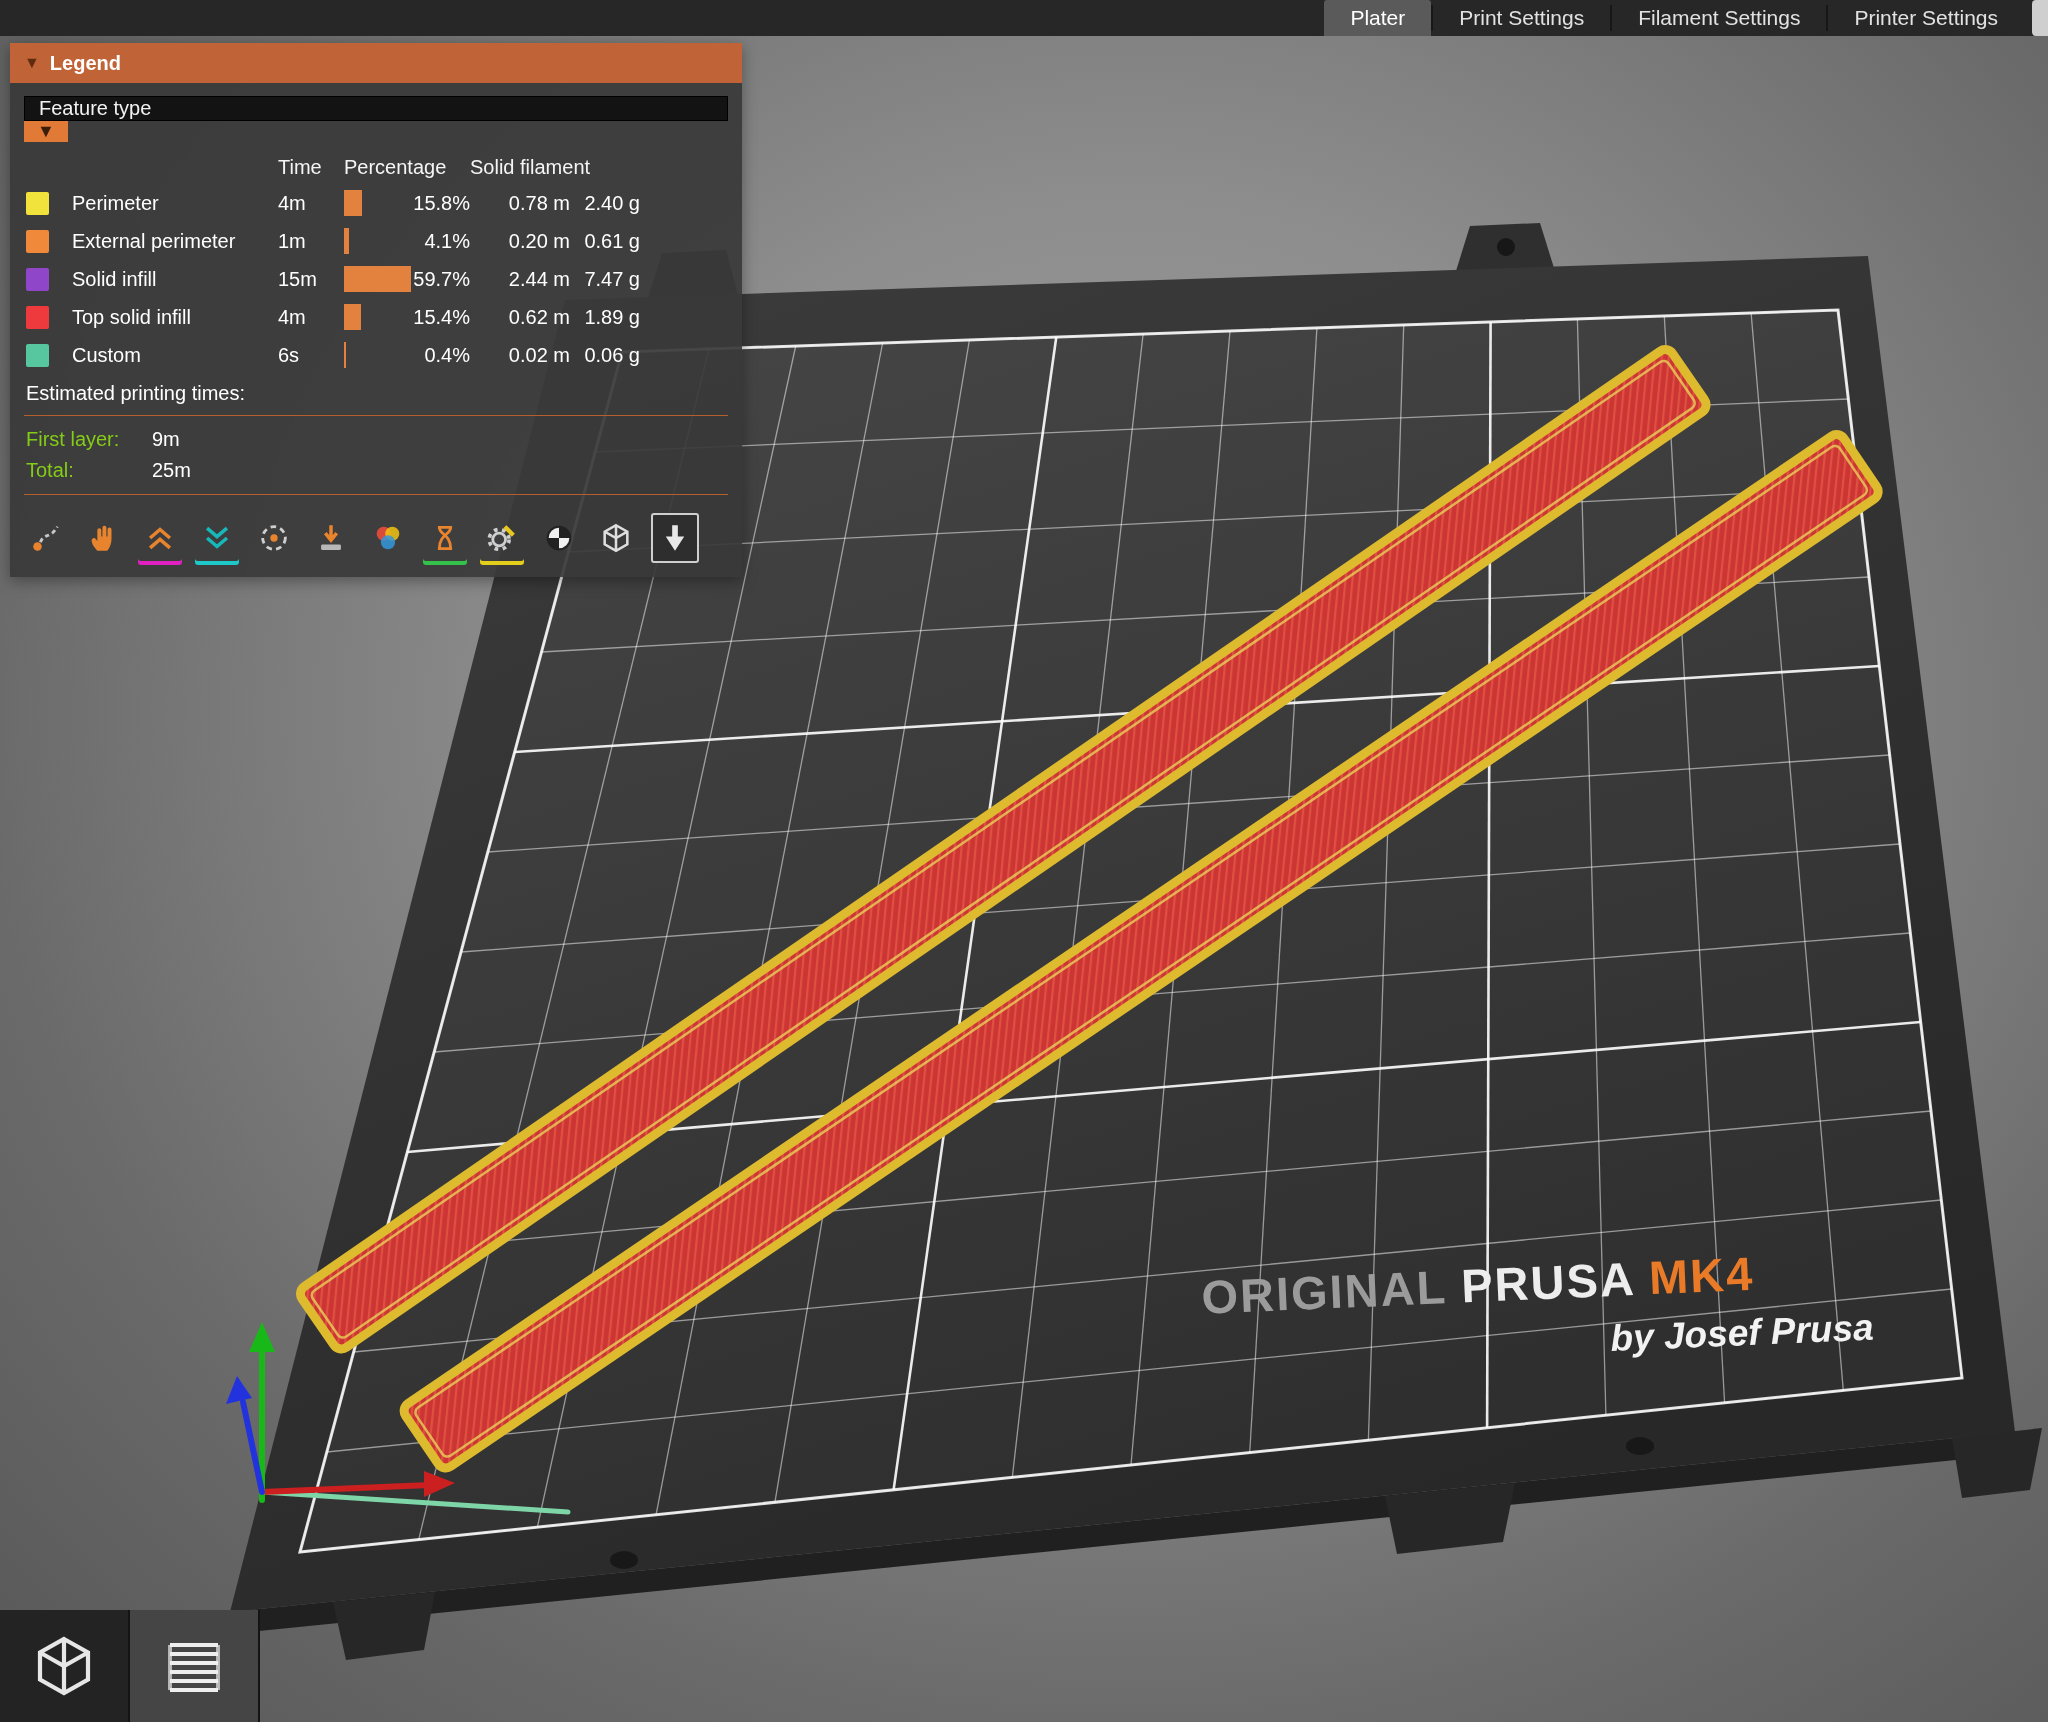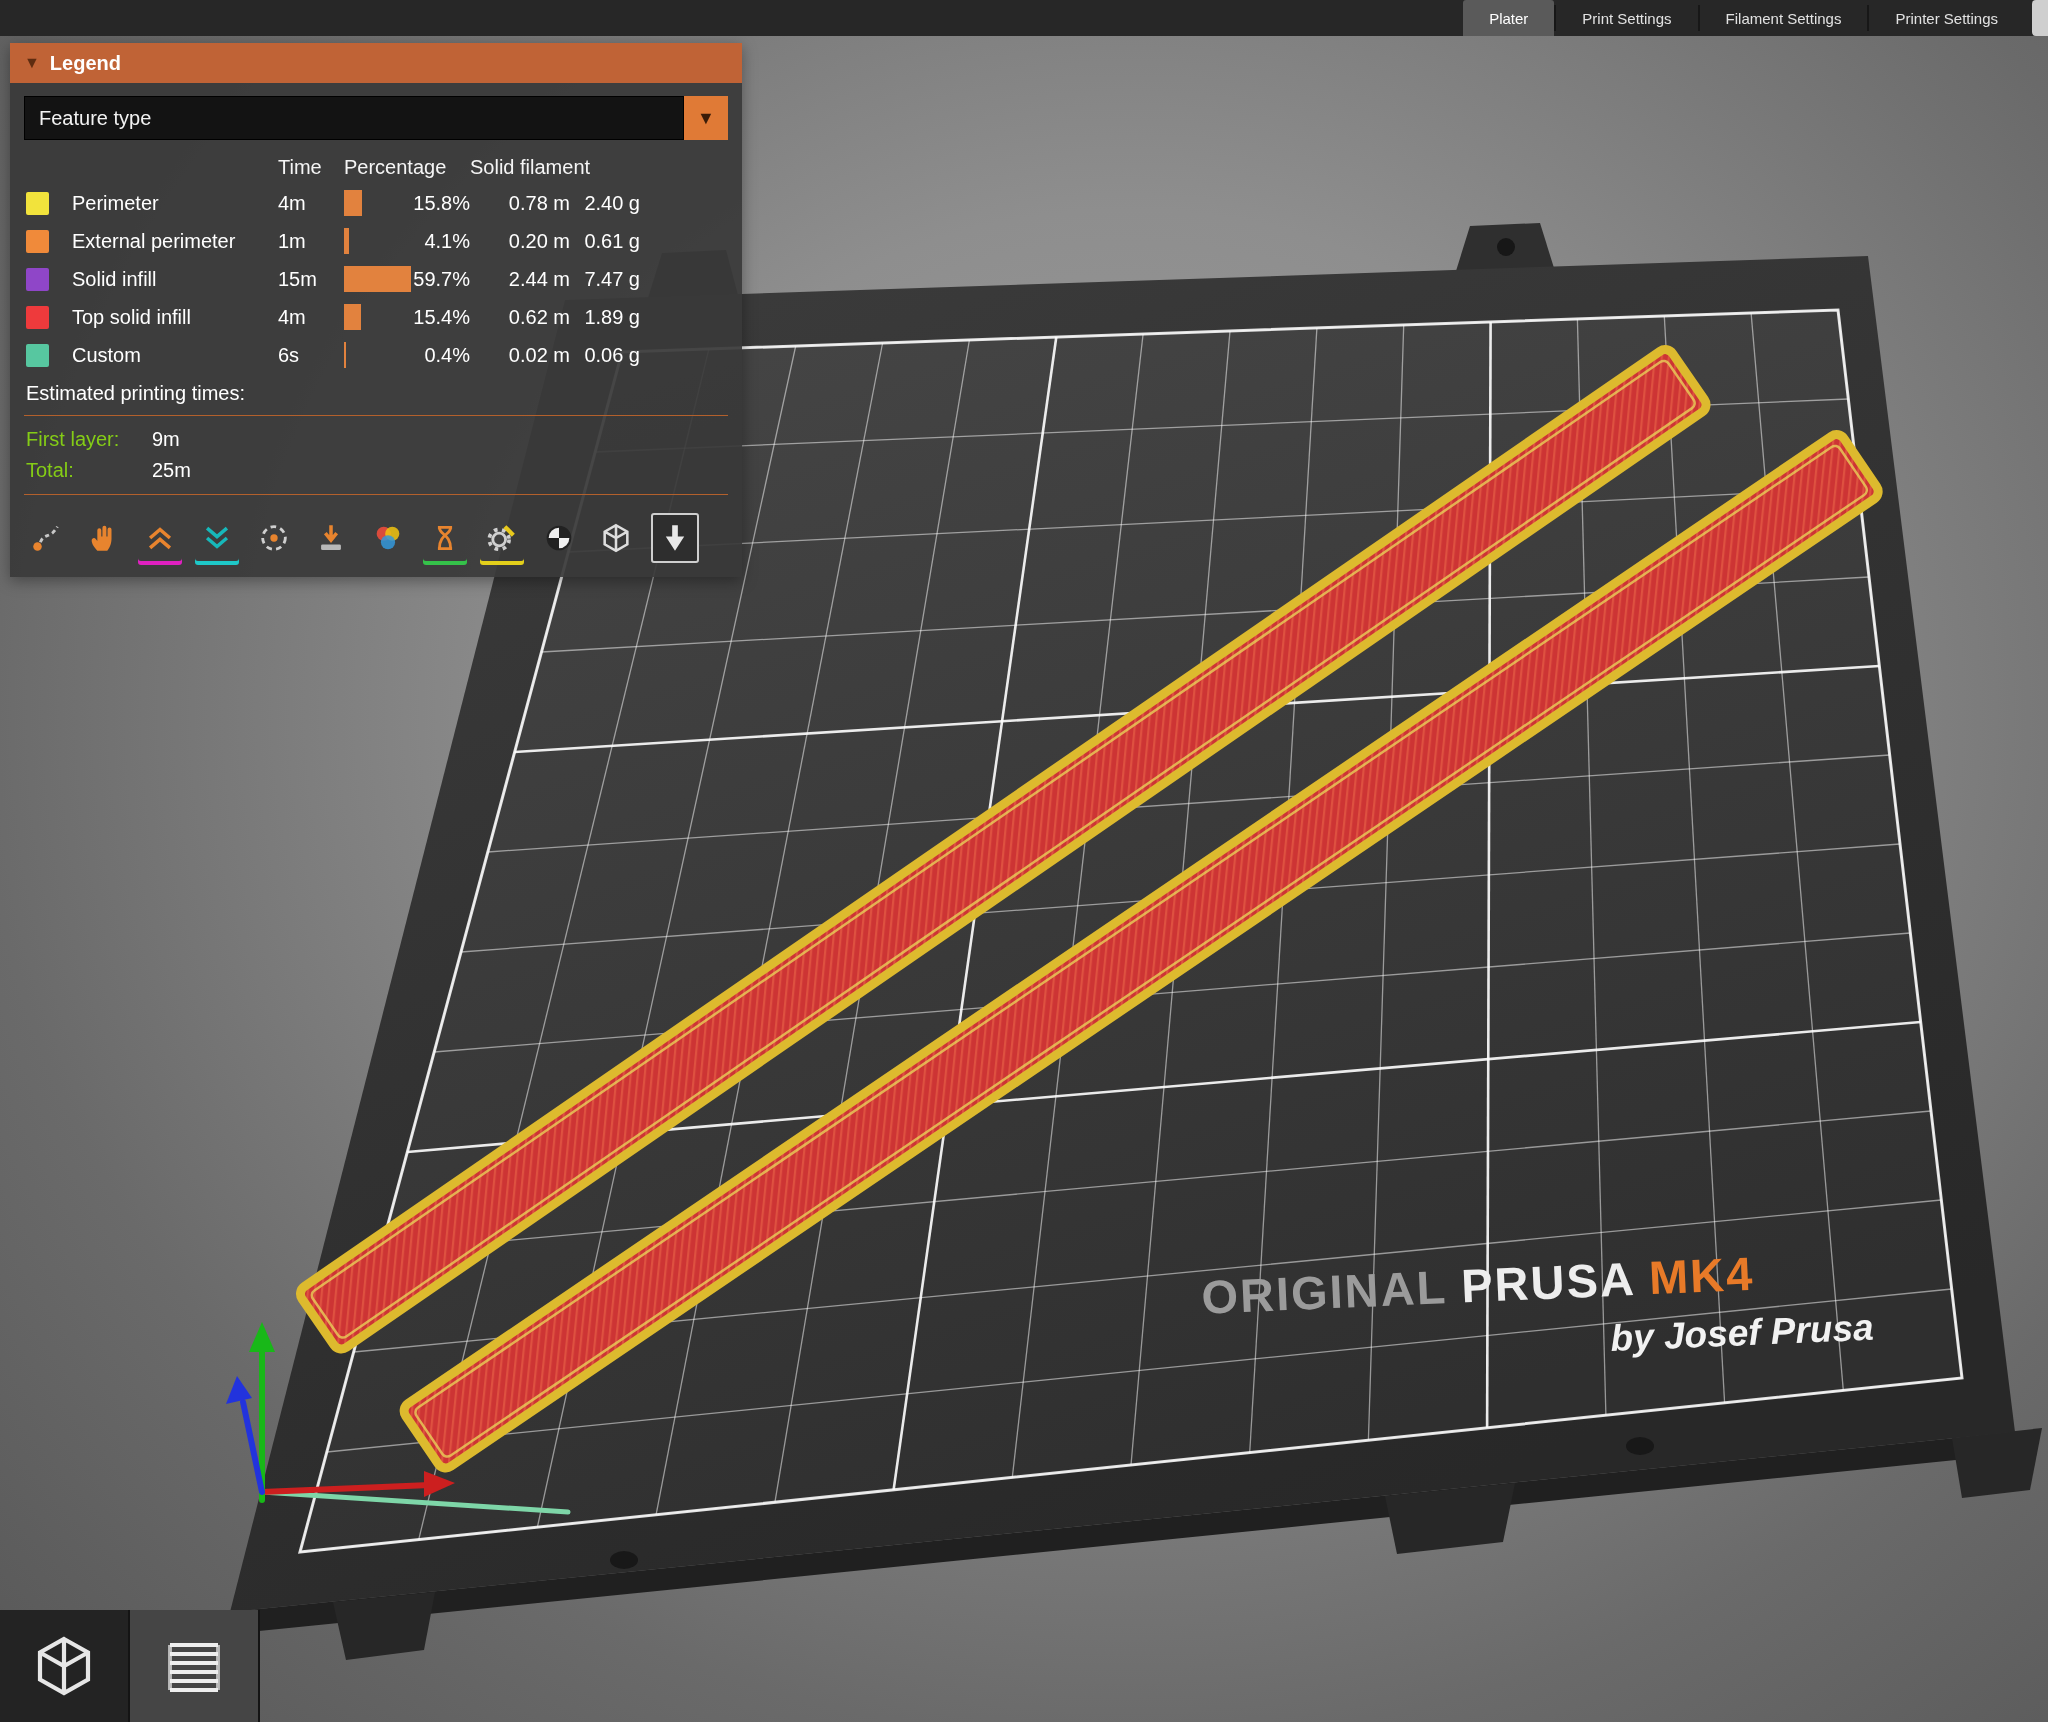--- a/index.html
+++ b/index.html
@@ -3,37 +3,37 @@
 <meta charset="utf-8">
 <style>
   html,body{margin:0;padding:0;background:#2b2b2b;}
   .stage{position:relative;width:2048px;height:1722px;overflow:hidden;
          font-family:"Liberation Sans",sans-serif;background:#2b2b2b;}
 
   
   .topbar{position:absolute;top:0;left:0;right:0;height:36px;background:#272727;
           display:flex;justify-content:flex-end;align-items:stretch;z-index:30;}
   .tabs{display:flex;align-items:stretch;}
-  .tab{padding:0 26px;display:flex;align-items:center;font-size:15px;color:#e2e2e2;cursor:pointer;white-space:nowrap;}
+  .tab{padding:0 26px;display:flex;align-items:center;font-size:21px;color:#e2e2e2;cursor:pointer;white-space:nowrap;}
   .tab.active{background:#5a5a5a;color:#ffffff;border-radius:3px 3px 0 0;}
   .tabsep{width:2px;background:#171717;margin:5px 0;}
   .corner-notch{width:16px;background:#cfcfcf;border-radius:4px 0 0 4px;margin-left:8px;}
 
   
   .viewport{position:absolute;top:36px;left:0;width:2048px;height:1686px;
     background:radial-gradient(ellipse at 55% 40%, #9d9d9d 0%, #8e8e8e 35%, #6a6a6a 72%, #575757 100%);}
   .scene{position:absolute;top:0;left:0;}
 
   
   .legend{position:absolute;left:10px;top:43px;width:732px;z-index:20;
           background:rgba(57,57,57,0.93);box-shadow:0 4px 14px rgba(0,0,0,.35);color:#fff;}
   .lg-header{height:40px;background:#c06336;display:flex;align-items:center;gap:10px;
              padding:0 14px;font-size:20px;font-weight:bold;color:#ffffff;}
   .lg-caret{color:#5f2c10;font-size:16px;}
-  .lg-selectrow{display:flex;margin:13px 14px 10px 14px;height:44px;}
+  .lg-selectrow{display:flex;margin:13px 14px 10px 14px;height:44px;flex-direction:column;}
   .lg-select{flex:1;background:#131313;border:1px solid #000;display:flex;align-items:center;
              padding:0 14px;font-size:20px;color:#f2f2f2;}
   .lg-selectbtn{width:44px;background:#e07a36;display:flex;align-items:center;justify-content:center;
                 color:#3a1c08;font-size:18px;cursor:pointer;}
   .lg-colhdr{display:grid;grid-template-columns:252px 66px 126px 170px;padding-left:16px;
              height:34px;align-items:center;font-size:20px;color:#f5f5f5;}
   .lg-colhdr .c{text-align:left;}
   .lrow{display:grid;grid-template-columns:46px 206px 66px 126px 100px 70px;
         padding-left:16px;height:38px;align-items:center;font-size:20px;color:#ffffff;}
   .swatch{width:23px;height:23px;border-radius:2px;}

